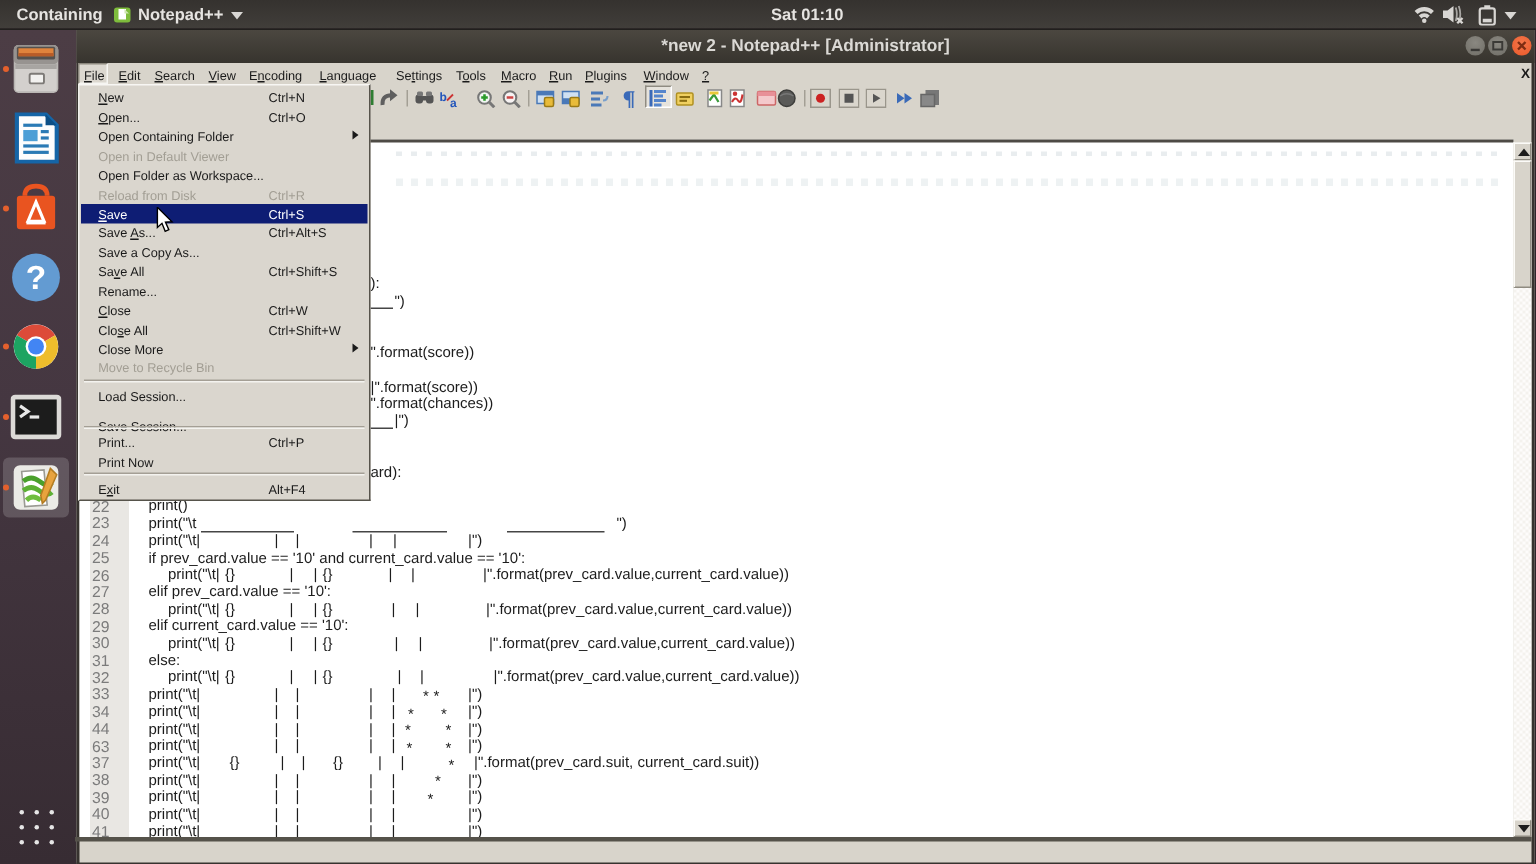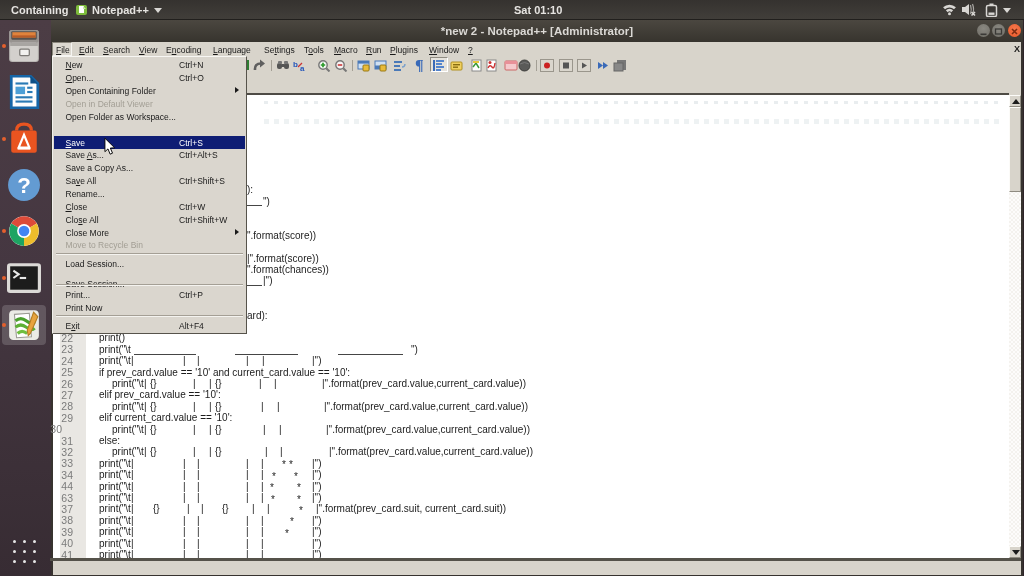--- a/index.html
+++ b/index.html
@@ -325,21 +325,21 @@
   <div id="editor"></div>
   <div id="gutter"></div>
     <div class="gnum" style="left:49px;top:332px">22</div>
     <div class="gnum" style="left:49px;top:343px">23</div>
     <div class="gnum" style="left:49px;top:355px">24</div>
     <div class="gnum" style="left:49px;top:366px">25</div>
     <div class="gnum" style="left:49px;top:378px">26</div>
     <div class="gnum" style="left:49px;top:389px">27</div>
     <div class="gnum" style="left:49px;top:400px">28</div>
     <div class="gnum" style="left:49px;top:412px">29</div>
-    <div class="gnum" style="left:38px;top:423px">30</div>
+    <div class="gnum" style="left:49px;top:423px">30</div>
     <div class="gnum" style="left:49px;top:435px">31</div>
     <div class="gnum" style="left:49px;top:446px">32</div>
     <div class="gnum" style="left:49px;top:457px">33</div>
     <div class="gnum" style="left:49px;top:469px">34</div>
     <div class="gnum" style="left:49px;top:480px">44</div>
     <div class="gnum" style="left:49px;top:492px">63</div>
     <div class="gnum" style="left:49px;top:503px">37</div>
     <div class="gnum" style="left:49px;top:514px">38</div>
     <div class="gnum" style="left:49px;top:526px">39</div>
     <div class="gnum" style="left:49px;top:537px">40</div>
@@ -496,20 +496,24 @@
       <div class="mi" style="top:27.3px">
         <span class="lbl">Open Containing Folder</span>
         <div class="marr"></div>
       </div>
       <div class="mi gray" style="top:40.2px">
         <span class="lbl">Open in Default Viewer</span>
       </div>
       <div class="mi" style="top:53.0px">
         <span class="lbl">Open Folder as Workspace...</span>
       </div>
+      <div class="mi gray" style="top:65.9px">
+        <span class="lbl">Reload from Disk</span>
+        <span class="sc">Ctrl+R</span>
+      </div>
       <div class="mi hl" style="top:78.8px">
         <span class="lbl"><u>S</u>ave</span>
         <span class="sc">Ctrl+S</span>
       </div>
       <div class="mi" style="top:91.6px">
         <span class="lbl">Save <u>A</u>s...</span>
         <span class="sc">Ctrl+Alt+S</span>
       </div>
       <div class="mi" style="top:104.5px">
         <span class="lbl">Save a Copy As...</span>

